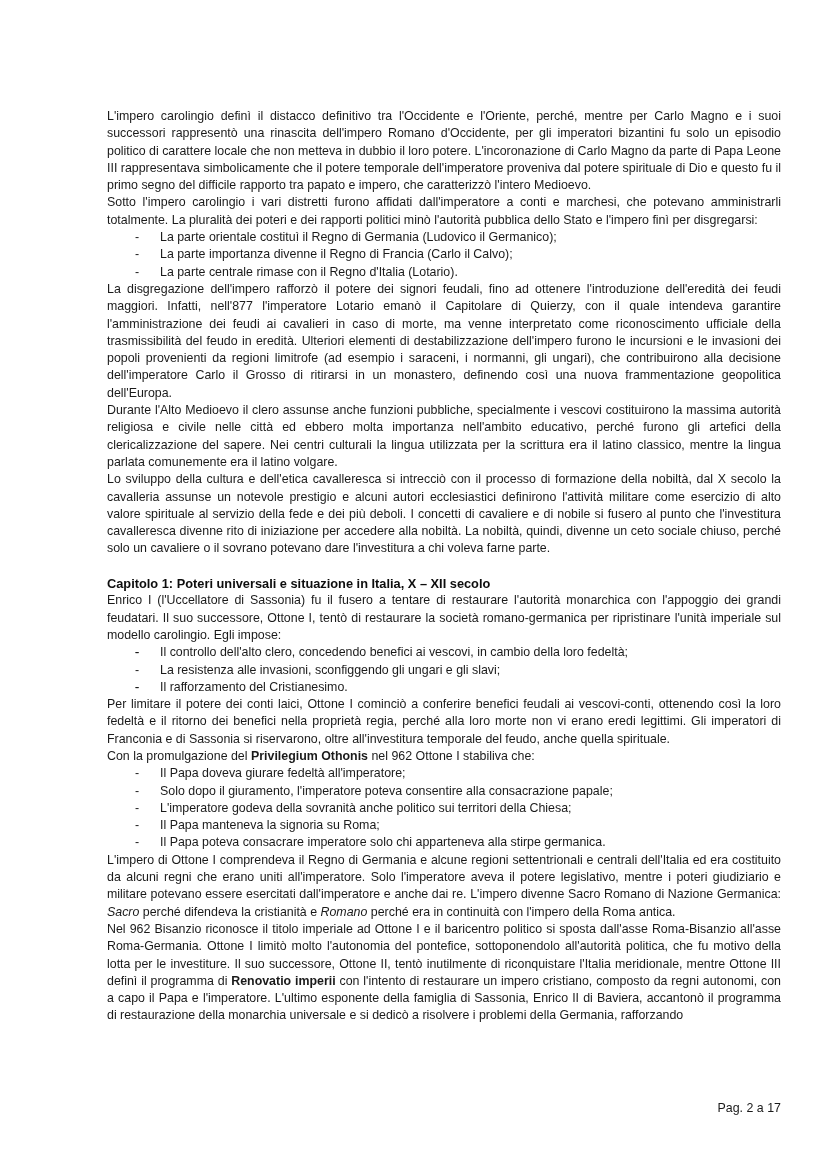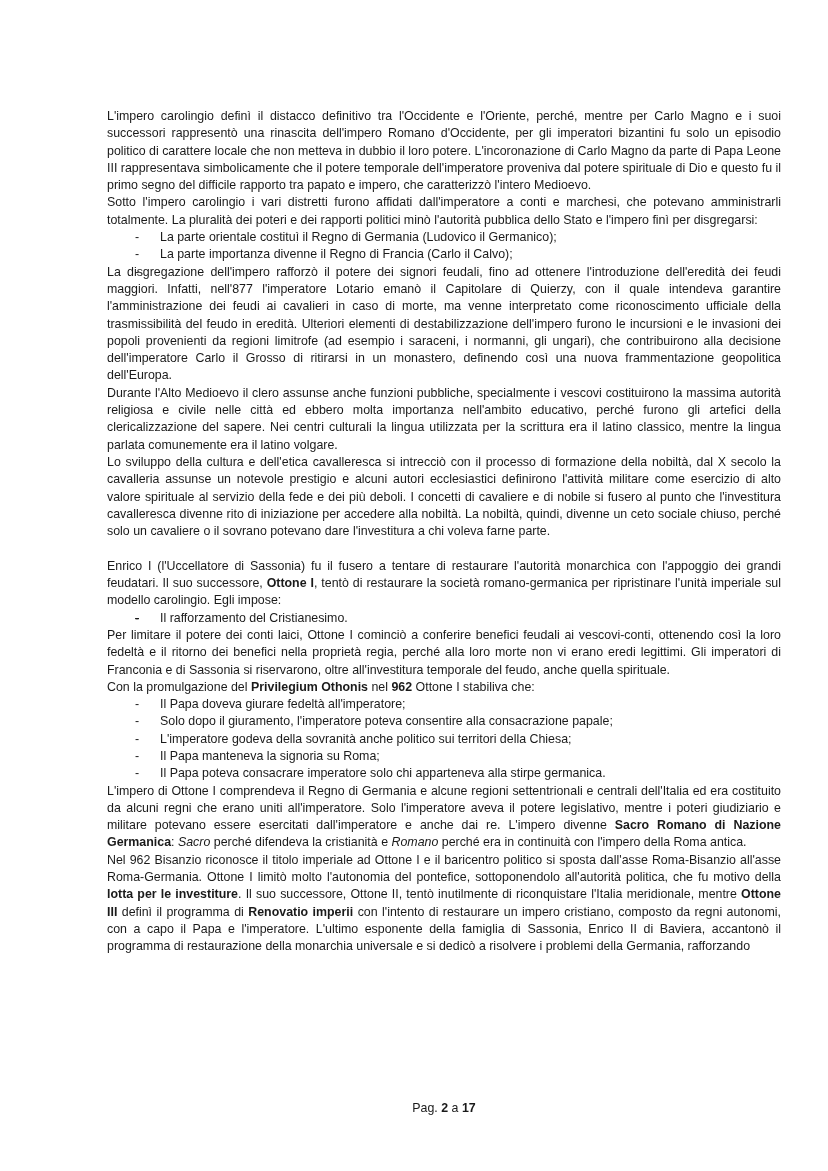--- a/index.html
+++ b/index.html
@@ -62,61 +62,62 @@
     left: 28px;
     top: 0;
     width: 10px;
     color: #1a1a1a;
   }
   .footer {
     position: absolute;
     left: 77px;
     top: 1084px;
     width: 674px;
-    text-align: center;
+    text-align: right;
     font-size: 12.4px;
     line-height: 17.3px;
     color: #1a1a1a;
   }
-  b, strong { font-weight: bold; }
+  b, strong { font-weight: normal; }
   i, em { }
   .bi { font-weight: bold; }
 </style>
 </head>
 <body>
 
 <div class="page">
 
   <div class="content">
 
     <p class="para">L'impero carolingio definì il distacco definitivo tra l'Occidente e l'Oriente, perché, mentre per Carlo Magno e i suoi successori rappresentò una rinascita dell'impero Romano d'Occidente, per gli imperatori bizantini fu solo un episodio politico di carattere locale che non metteva in dubbio il loro potere. L'incoronazione di Carlo Magno da parte di Papa Leone III rappresentava simbolicamente che il potere temporale dell'imperatore proveniva dal potere spirituale di Dio e questo fu il primo segno del difficile rapporto tra papato e impero, che caratterizzò l'intero Medioevo.</p>
 
     <p class="para">Sotto l'impero carolingio i vari distretti furono affidati dall'imperatore a conti e marchesi, che potevano amministrarli totalmente. La pluralità dei poteri e dei rapporti politici minò l'autorità pubblica dello Stato e l'impero finì per disgregarsi:</p>
 
     <ul class="dashlist">
       <li><span class="dash">-</span><span>La parte orientale costituì il Regno di Germania (Ludovico il Germanico);</span></li>
       <li><span class="dash">-</span><span>La parte importanza divenne il Regno di Francia (Carlo il Calvo);</span></li>
-      <li><span class="dash">-</span></li>
+      <li><span class="dash">-</span><span>La parte centrale rimase con il Regno d'Italia (Lotario).</span></li>
     </ul>
 
     <p class="para">La disgregazione dell'impero rafforzò il potere dei signori feudali, fino ad ottenere l'introduzione dell'eredità dei feudi maggiori. Infatti, nell'877 l'imperatore Lotario emanò il Capitolare di Quierzy, con il quale intendeva garantire l'amministrazione dei feudi ai cavalieri in caso di morte, ma venne interpretato come riconoscimento ufficiale della trasmissibilità del feudo in eredità. Ulteriori elementi di destabilizzazione dell'impero furono le incursioni e le invasioni dei popoli provenienti da regioni limitrofe (ad esempio i saraceni, i normanni, gli ungari), che contribuirono alla decisione dell'imperatore Carlo il Grosso di ritirarsi in un monastero, definendo così una nuova frammentazione geopolitica dell'Europa.</p>
 
     <p class="para">Durante l'Alto Medioevo il clero assunse anche funzioni pubbliche, specialmente i vescovi costituirono la massima autorità religiosa e civile nelle città ed ebbero molta importanza nell'ambito educativo, perché furono gli artefici della clericalizzazione del sapere. Nei centri culturali la lingua utilizzata per la scrittura era il latino classico, mentre la lingua parlata comunemente era il latino volgare.</p>
 
     <p class="para">Lo sviluppo della cultura e dell'etica cavalleresca si intrecciò con il processo di formazione della nobiltà, dal X secolo la cavalleria assunse un notevole prestigio e alcuni autori ecclesiastici definirono l'attività militare come esercizio di alto valore spirituale al servizio della fede e dei più deboli. I concetti di cavaliere e di nobile si fusero al punto che l'investitura cavalleresca divenne rito di iniziazione per accedere alla nobiltà. La nobiltà, quindi, divenne un ceto sociale chiuso, perché solo un cavaliere o il sovrano potevano dare l'investitura a chi voleva farne parte.</p>
 
     <div class="spacer"></div>
 
+    <h2 class="chapter">Capitolo 1: Poteri universali e situazione in Italia, X – XII secolo</h2>
 
     <p class="para"><span>Enrico I (l'Uccellatore di Sassonia) fu il fusero a tentare di restaurare l'autorità monarchica con l'appoggio dei grandi feudatari. Il suo successore, </span><b>Ottone I</b><span>, tentò di restaurare la società romano-germanica per ripristinare l'unità imperiale sul modello carolingio. Egli impose:</span></p>
 
     <ul class="dashlist">
       <li><span class="dash">-</span></li>
-      <li><span class="dash">-</span></li>
-      <li><span class="dash">-</span></li>
+      <li><span class="dash">-</span><span>Il controllo dell'alto clero, concedendo benefici ai vescovi, in cambio della loro fedeltà;</span></li>
+      <li><span class="dash">-</span><span>La resistenza alle invasioni, sconfiggendo gli ungari e gli slavi;</span></li>
       <li><span class="dash">-</span></li>
       <li><span class="dash">-</span><span>Il rafforzamento del Cristianesimo.</span></li>
     </ul>
 
     <p class="para">Per limitare il potere dei conti laici, Ottone I cominciò a conferire benefici feudali ai vescovi-conti, ottenendo così la loro fedeltà e il ritorno dei benefici nella proprietà regia, perché alla loro morte non vi erano eredi legittimi. Gli imperatori di Franconia e di Sassonia si riservarono, oltre all'investitura temporale del feudo, anche quella spirituale.</p>
 
     <p class="para"><span>Con la promulgazione del </span><span class="bi">Privilegium Othonis</span><span> nel </span><b>962</b><span> Ottone I stabiliva che:</span></p>
 
     <ul class="dashlist">
       <li><span class="dash">-</span><span>Il Papa doveva giurare fedeltà all'imperatore;</span></li>

